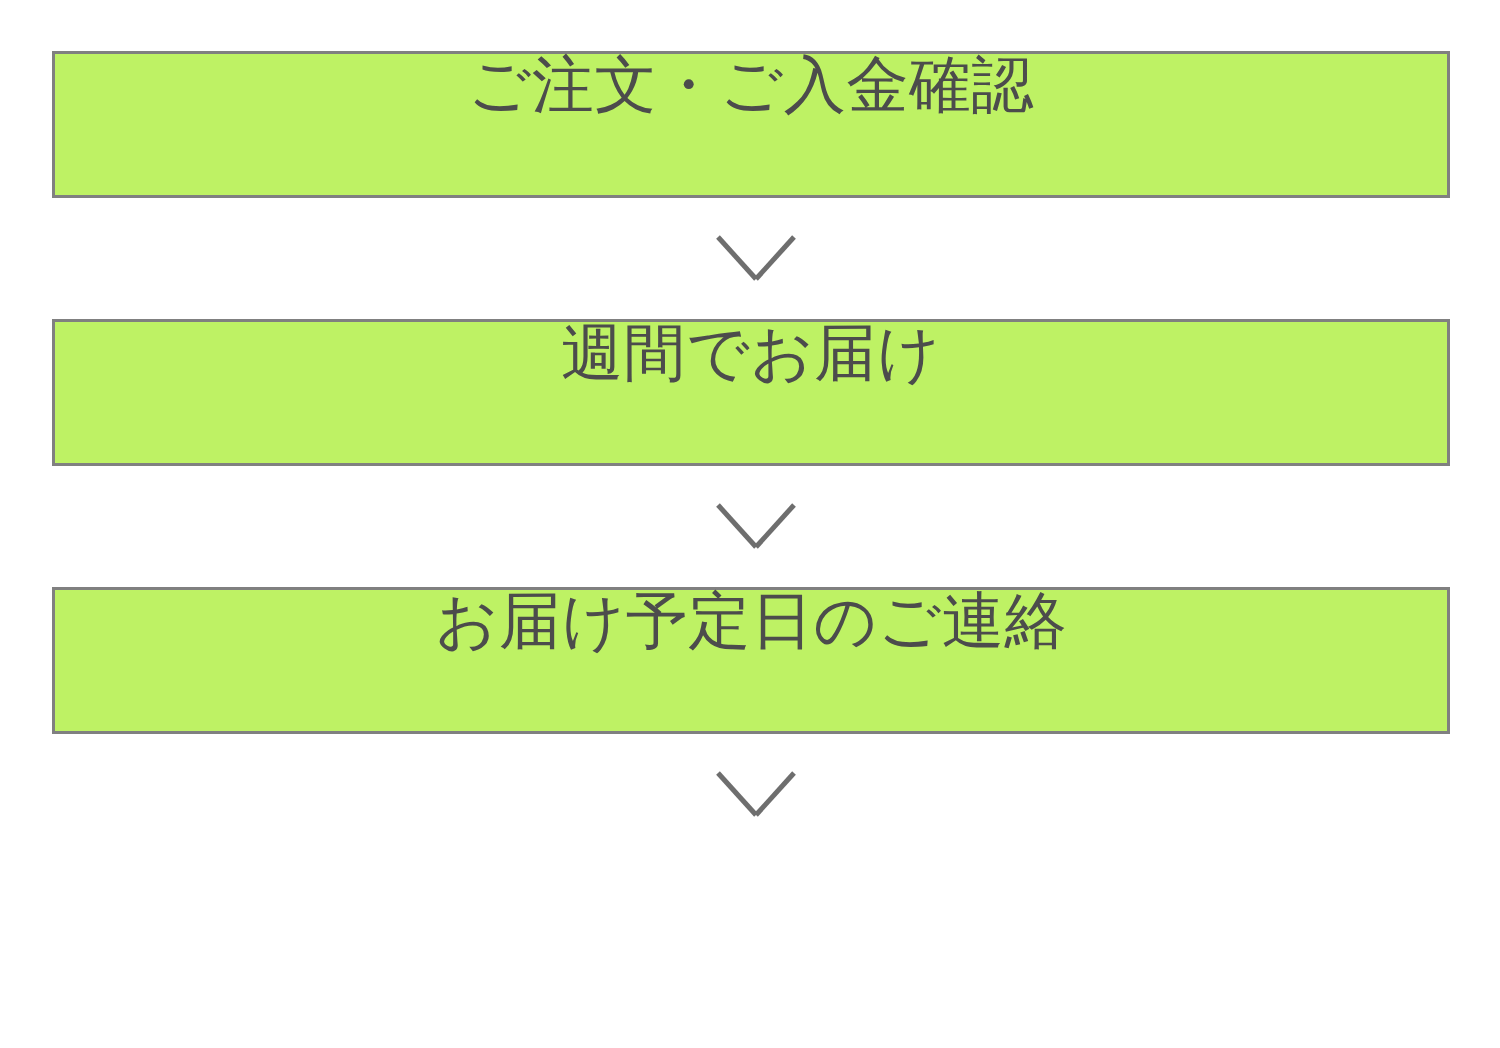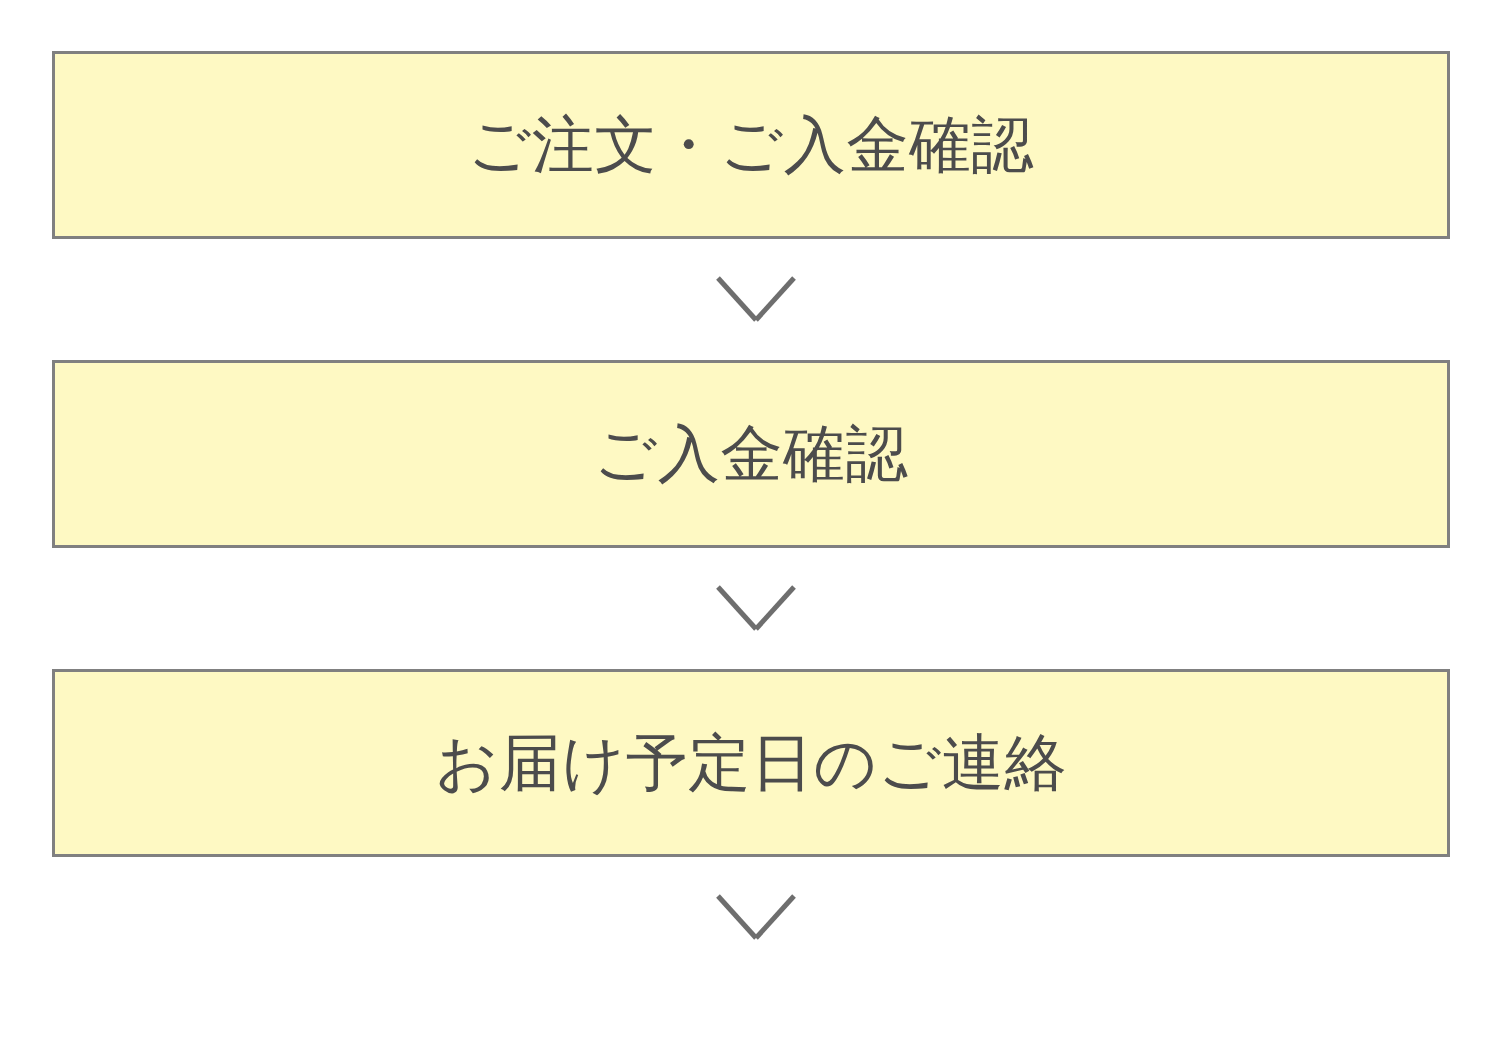--- a/index.html
+++ b/index.html
@@ -28,25 +28,24 @@
     top: 51px;
     width: 1398px;
     display: flex;
     flex-direction: column;
     align-items: stretch;
   }
 
   .step-box {
     box-sizing: border-box;
     width: 1398px;
-    height: 188px;
+    height: 147px;
     border: 3px solid #808080;
-    background: #fef9c3;
+    background: #bef264;
     display: flex;
-    align-items: center;
     justify-content: center;
   }
 
   .step-label {
     color: #4c4c4c;
     font-family: "Liberation Sans", "DejaVu Sans", sans-serif;
     font-size: 62px;
     line-height: 1;
     letter-spacing: 0.01em;
     white-space: nowrap;
@@ -92,21 +91,21 @@
     </div>
 
     <div class="arrow-gap">
       <svg class="chevron-down-icon" viewBox="0 0 86 52" aria-hidden="true">
         <line x1="5" y1="4" x2="43" y2="46"></line>
         <line x1="81" y1="4" x2="43" y2="46"></line>
       </svg>
     </div>
 
     <div class="step-box step-2">
-      <span class="step-label">ご入金確認</span>
+      <span class="step-label">週間でお届け</span>
     </div>
 
     <div class="arrow-gap">
       <svg class="chevron-down-icon" viewBox="0 0 86 52" aria-hidden="true">
         <line x1="5" y1="4" x2="43" y2="46"></line>
         <line x1="81" y1="4" x2="43" y2="46"></line>
       </svg>
     </div>
 
     <div class="step-box step-3">

